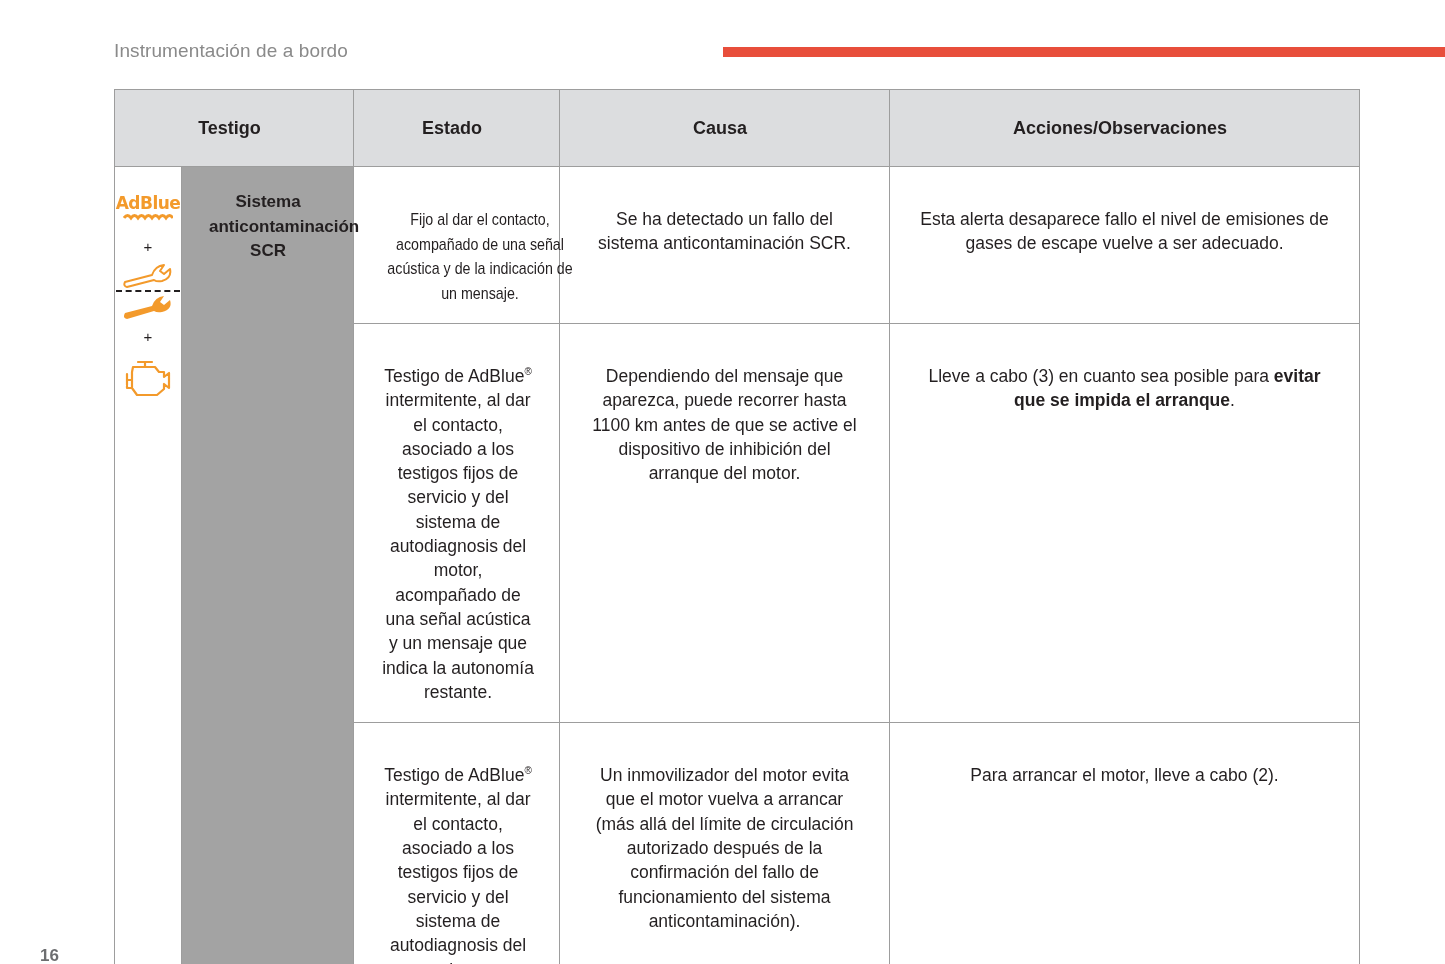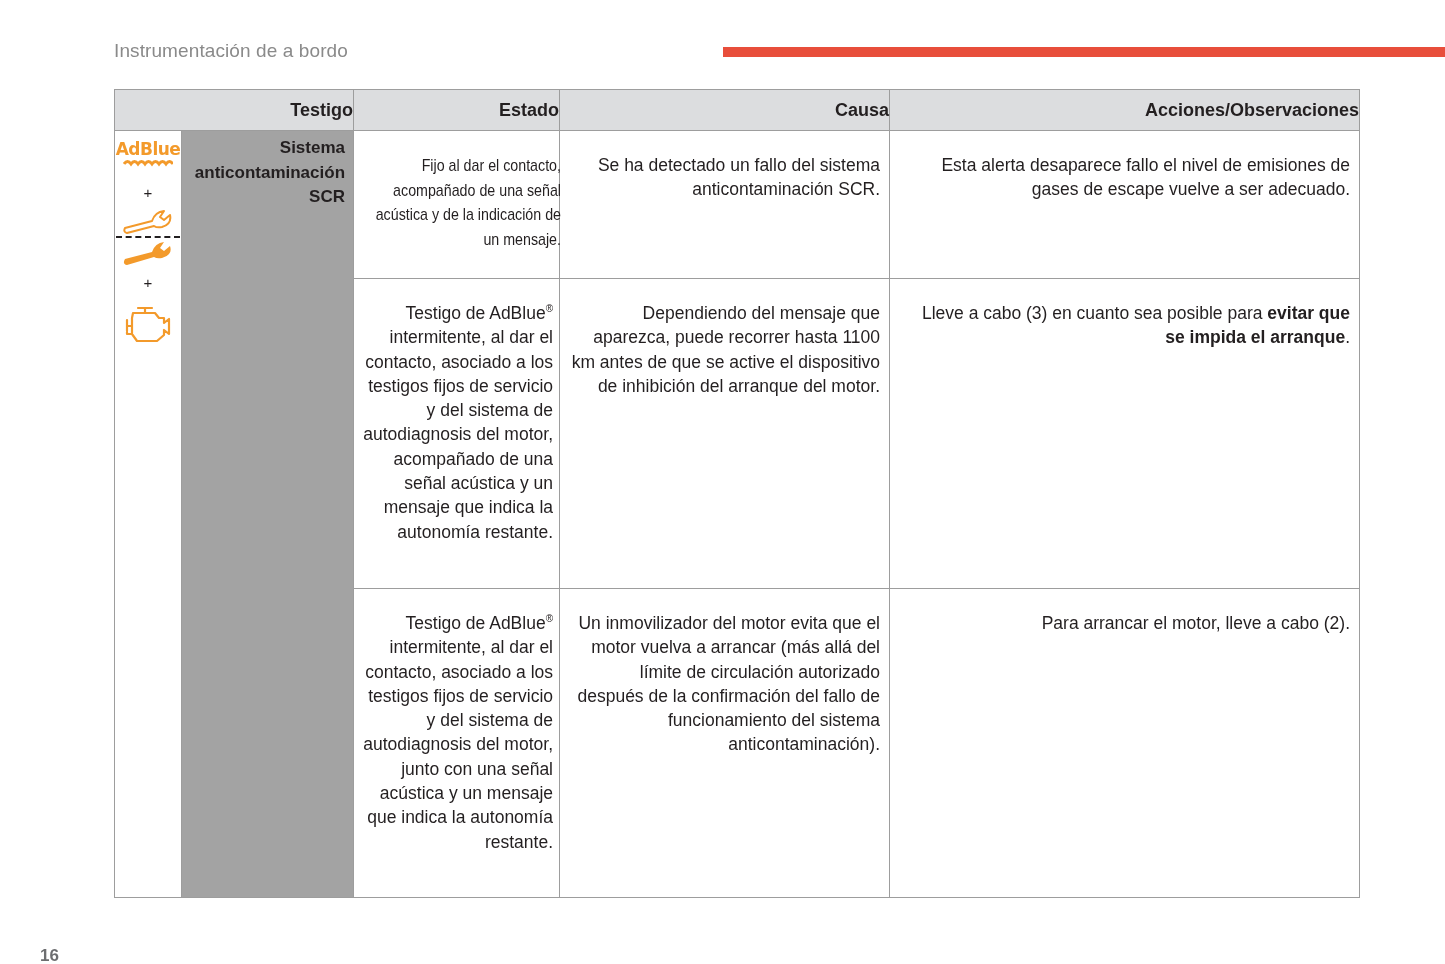--- a/index.html
+++ b/index.html
@@ -18,22 +18,22 @@
     .page-number {
       position: absolute; left: 40px; top: 918px;
       font-size: 17px; font-weight: bold; color: #6d6e70; margin-top: 28px;
     }
     table.warn {
       position: absolute; left: 114px; top: 89px;
       width: 1246px; border-collapse: collapse; table-layout: fixed;
       font-size: 17.5px; line-height: 24.3px;
     }
     table.warn td, table.warn th {
-      border: 1.5px solid #9d9d9d; vertical-align: top; text-align: right;
-      padding: 0;
+      border: 1.5px solid #9d9d9d; vertical-align: top; text-align: center;
+      padding: 18px;
     }
     table.warn th {
       background: #dcdddf; font-weight: bold; height: 40px; vertical-align: middle;
       padding-left: 9px; font-size: 18px;
     }
     .icon-col { width: 67px; }
     .sys-col { width: 171px; background: #a3a3a3; }
     .cell-pad { padding: 7px 9px 0 9px; margin-top: 15px; }
     .sys-name { font-weight: bold; font-size: 17px; line-height: 24.5px; padding: 5px 8px 0 9px; }
     .estado-small { font-size: 16.2px; line-height: 24.5px; transform: scaleX(0.88); transform-origin: left top; width: 225px; padding-top: 4px; }

